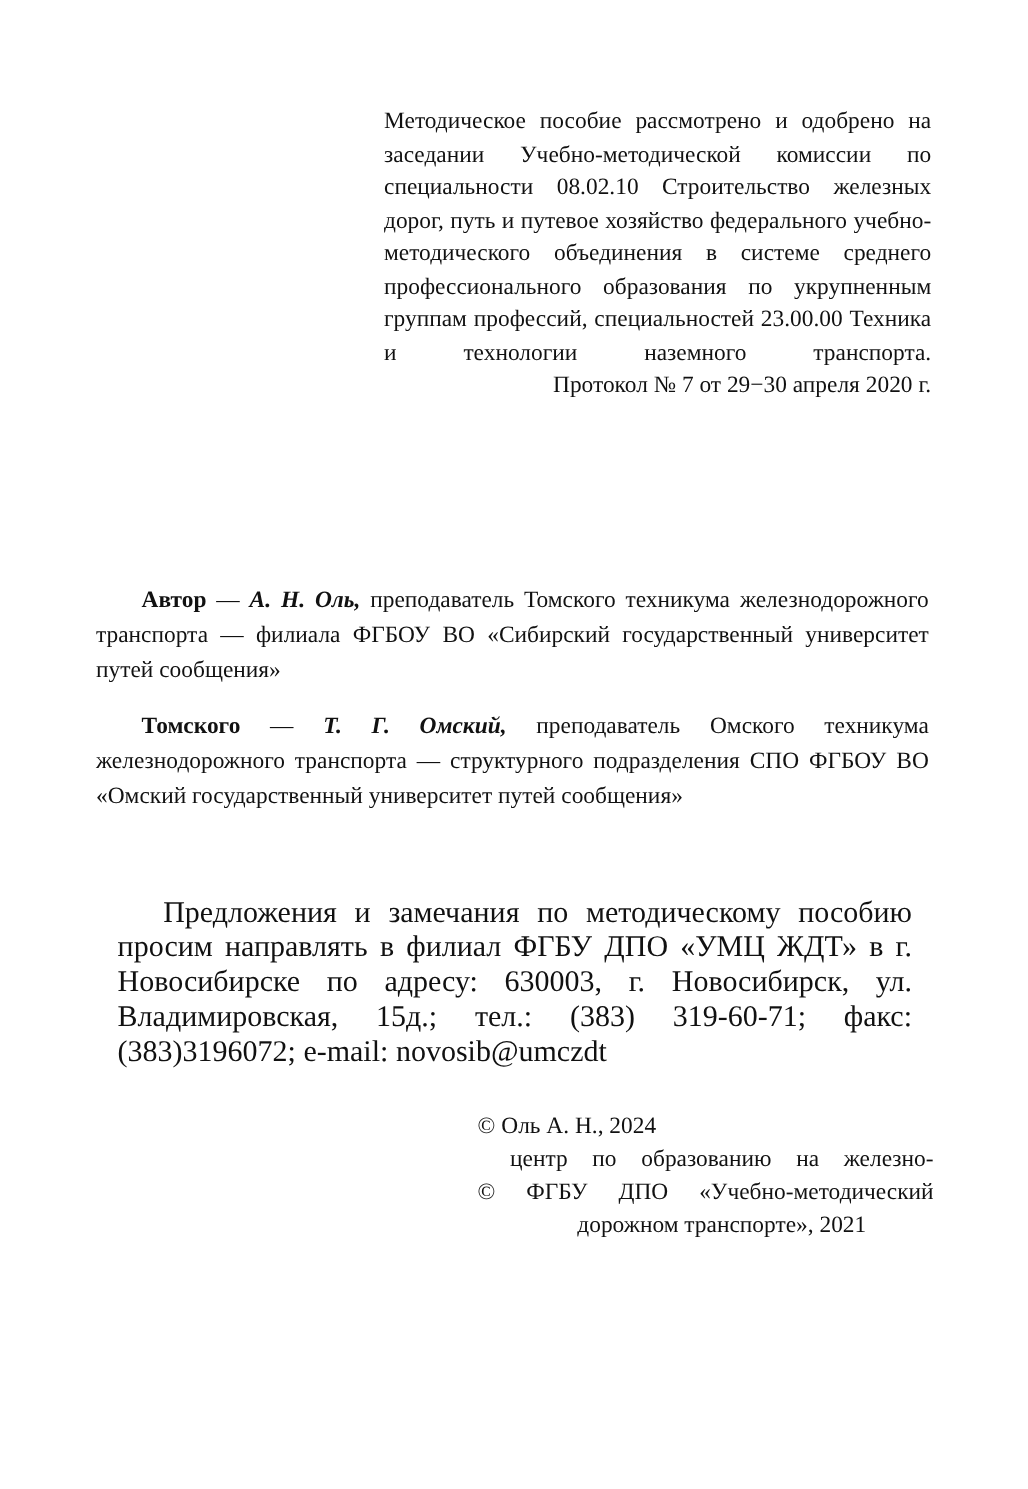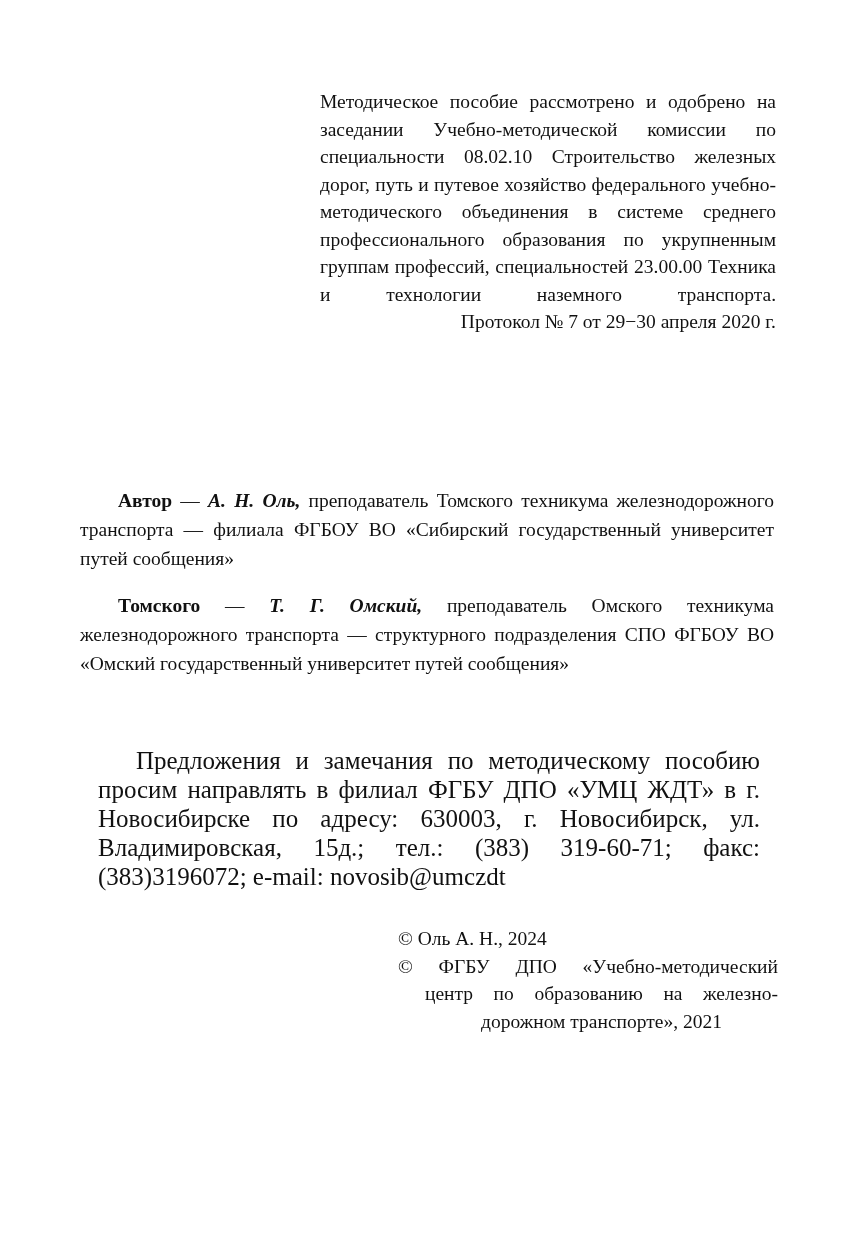--- a/index.html
+++ b/index.html
@@ -142,18 +142,18 @@
       <span>преподаватель Омского техникума железнодорожного транспорта — структурного подразделения СПО ФГБОУ ВО «Омский государственный университет путей сообщения»</span>
     </p>
   </div>
 
   <div class="suggestions">
     <p>Предложения и замечания по методическому пособию просим направлять в филиал ФГБУ ДПО «УМЦ ЖДТ» в г. Новосибирске по адресу: 630003, г. Новосибирск, ул. Владимировская, 15д.; тел.: (383) 319-60-71; факс: (383)3196072; e-mail: novosib@umczdt</p>
   </div>
 
   <div class="copyright">
     <div class="c-line">© Оль А. Н., 2024</div>
+    <div class="c-line indent">центр по образованию на железно-</div>
     <div class="c-line just">© ФГБУ ДПО «Учебно-методический</div>
-    <div class="c-line indent">центр по образованию на железно-</div>
     <div class="c-line indent-last">дорожном транспорте», 2021</div>
   </div>
 
 </div>
 
 </body></html>

